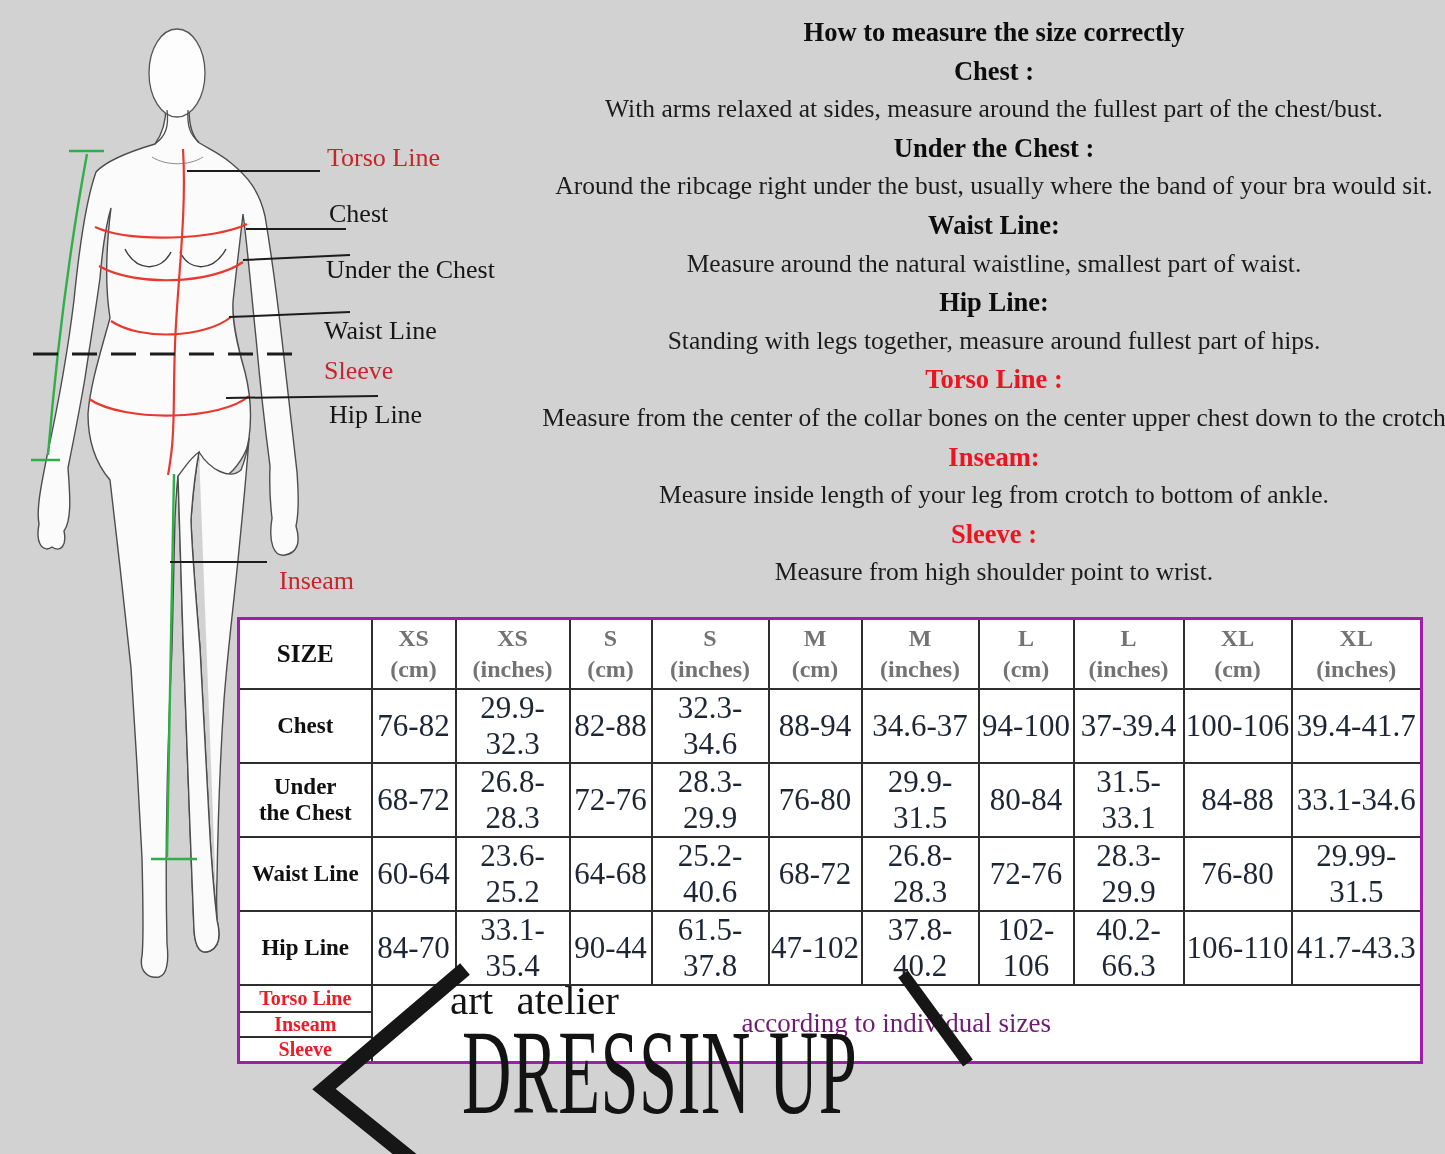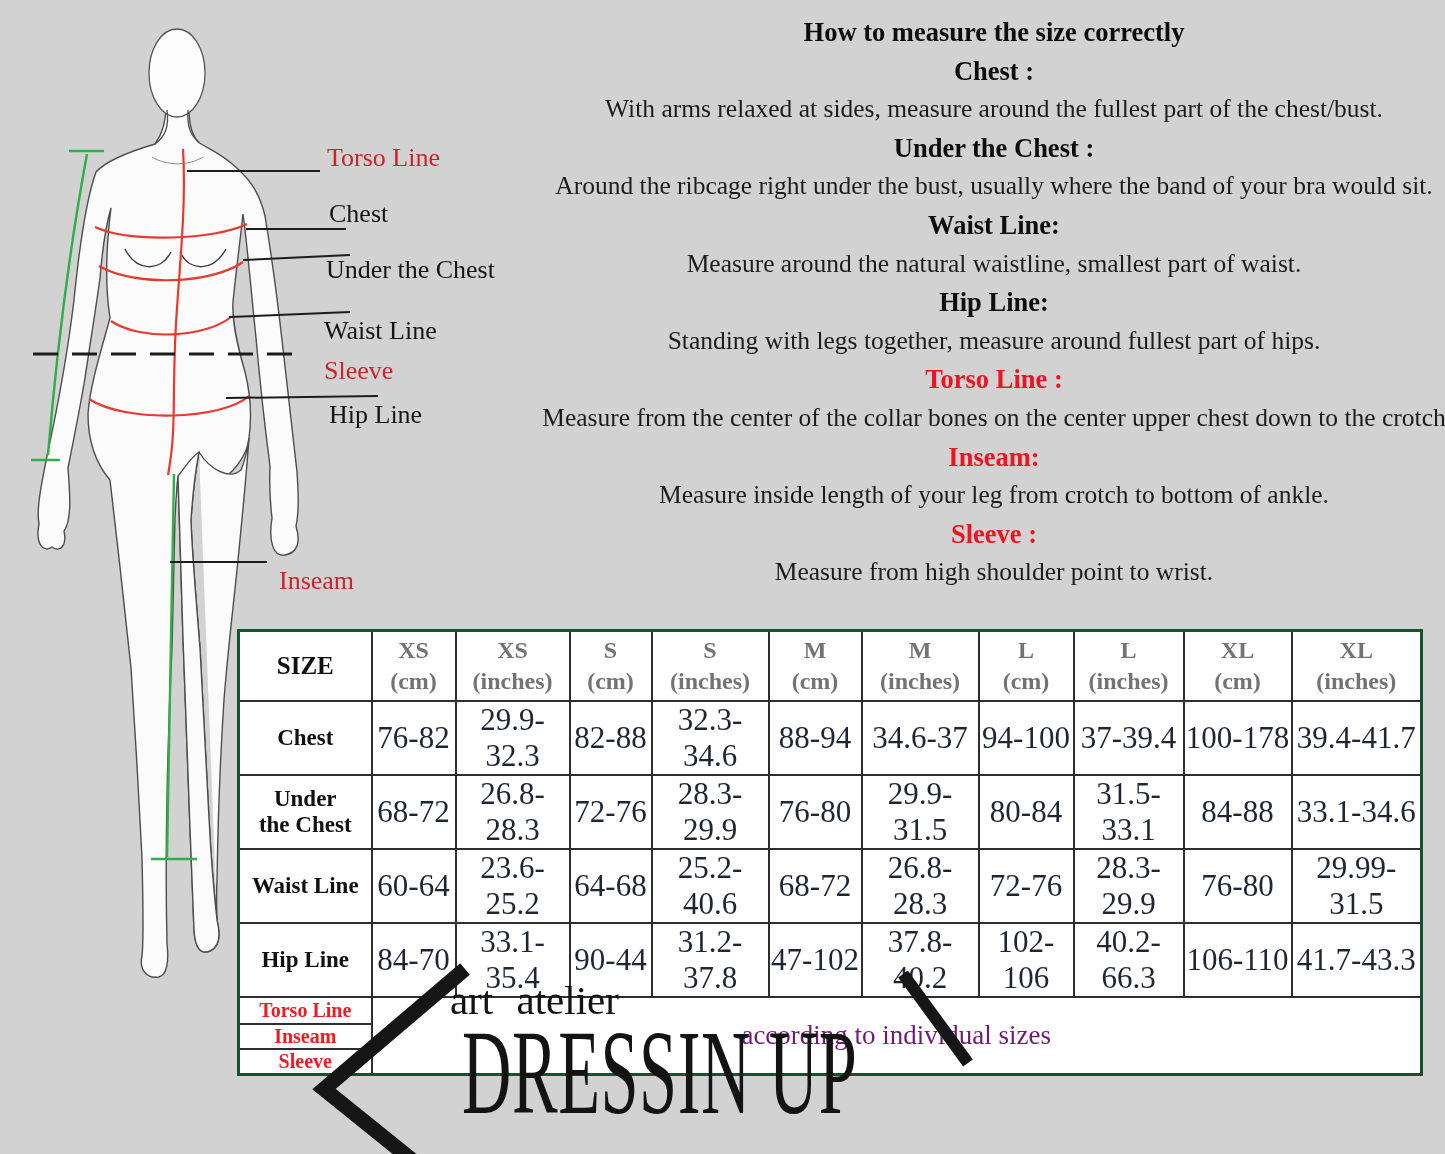--- a/index.html
+++ b/index.html
@@ -20,22 +20,21 @@
   .instructions{position:absolute;left:540px;top:13px;width:908px;text-align:center;}
   .ins-line{height:38.6px;line-height:38.6px;font-size:25.5px;color:#1c1c1c;white-space:nowrap;}
   .ins-line.h{font-size:26.5px;font-weight:bold;color:#0d0d0d;}
   .ins-line.red{color:#ec1420;}
 
   
   .table-wrap{position:absolute;left:237px;top:617px;}
   table.size{
     border-collapse:collapse;table-layout:fixed;
     width:1183px;background:#ffffff;
-    border:3px solid #14532d;
-    margin-top:12px;
+    border:3px solid #a21caf;
   }
   table.size td,table.size th{
     border:2px solid #2e2e2e;
     padding:0;vertical-align:middle;text-align:center;
     overflow:hidden;
   }
   th.hdr{font-size:24px;font-weight:bold;white-space:pre-line;line-height:1.3;color:#737373;}
   th.size-cell{font-size:25px;text-align:left;padding-left:10px;color:#101010;}
   td.rowlab{font-size:23px;font-weight:bold;text-align:left;padding-left:9px;line-height:1.1;white-space:pre-line;color:#101010;}
   td.val{font-size:31px;color:#1e2636;}
@@ -217,21 +216,21 @@
       <tr style="height:47px">
         <td class="rowlab">Chest</td>
         <td class="val">76-82</td>
         <td class="val">29.9-32.3</td>
         <td class="val">82-88</td>
         <td class="val">32.3-34.6</td>
         <td class="val">88-94</td>
         <td class="val">34.6-37</td>
         <td class="val">94-100</td>
         <td class="val">37-39.4</td>
-        <td class="val">100-178</td>
+        <td class="val">100-106</td>
         <td class="val">39.4-41.7</td>
       </tr>
       <tr style="height:50px">
         <td class="rowlab">Under
 the  Chest</td>
         <td class="val">68-72</td>
         <td class="val">26.8-28.3</td>
         <td class="val">72-76</td>
         <td class="val">28.3-29.9</td>
         <td class="val">76-80</td>
@@ -252,21 +251,21 @@
         <td class="val">72-76</td>
         <td class="val">28.3-29.9</td>
         <td class="val">76-80</td>
         <td class="val">29.99-31.5</td>
       </tr>
       <tr style="height:43px">
         <td class="rowlab">Hip Line</td>
         <td class="val">84-70</td>
         <td class="val">33.1-35.4</td>
         <td class="val">90-44</td>
-        <td class="val">31.2-37.8</td>
+        <td class="val">61.5-37.8</td>
         <td class="val">47-102</td>
         <td class="val">37.8-40.2</td>
         <td class="val">102-106</td>
         <td class="val">40.2-66.3</td>
         <td class="val">106-110</td>
         <td class="val">41.7-43.3</td>
       </tr>
       <tr style="height:27px">
         <td class="redlab">Torso Line</td>
         <td class="note" colspan="10" rowspan="3">according to individual sizes</td>

